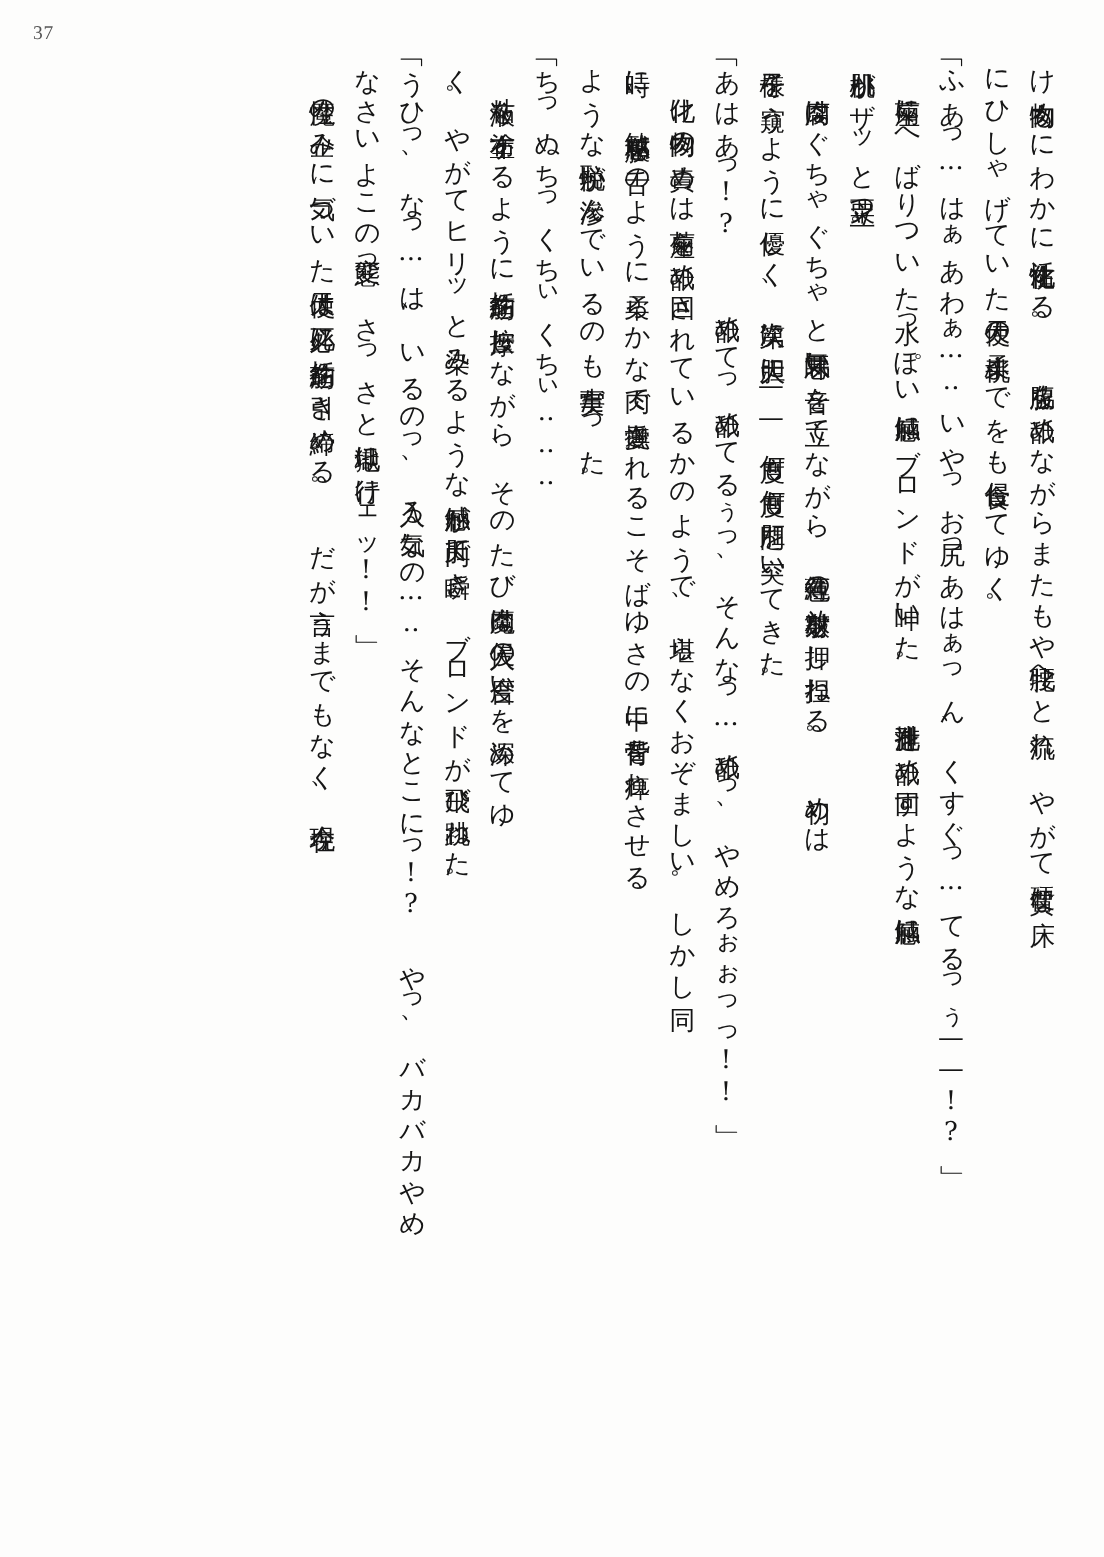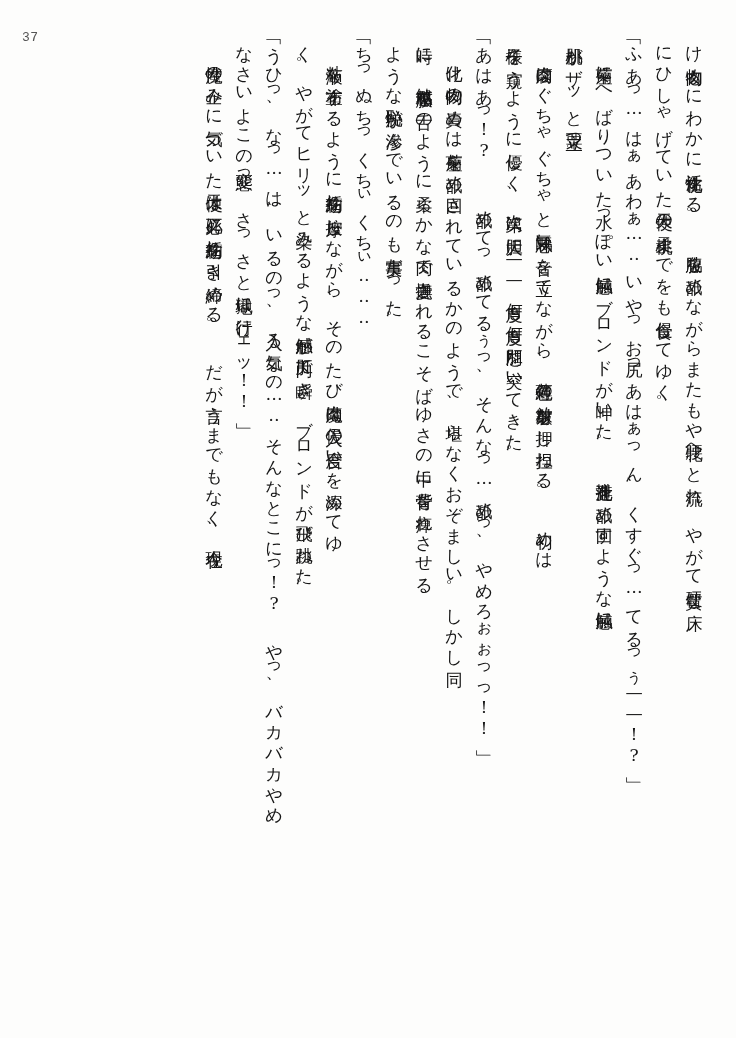--- a/index.html
+++ b/index.html
@@ -21,22 +21,21 @@
     background: #fdfdfc;
     box-sizing: border-box;
   }
   .page-number {
     position: absolute;
     top: 14px;
     left: 22px;
     font-size: 13px;
     color: #555;
     letter-spacing: 0.5px;
-    font-family: Liberation Mono, monospace;
-    margin-top: 16px;
+    font-family: Liberation Serif, serif;
   }
   .text-body {
     position: absolute;
     top: 34px;
     right: 34px;
     bottom: 20px;
     left: 34px;
     display: flex;
     flex-direction: row-reverse;
     justify-content: flex-start;

